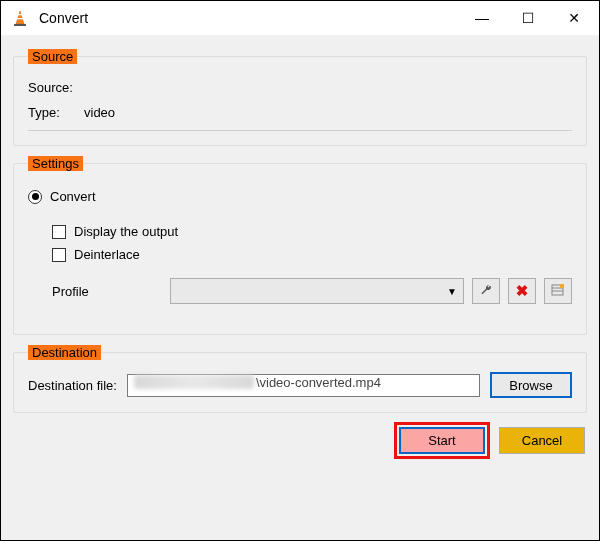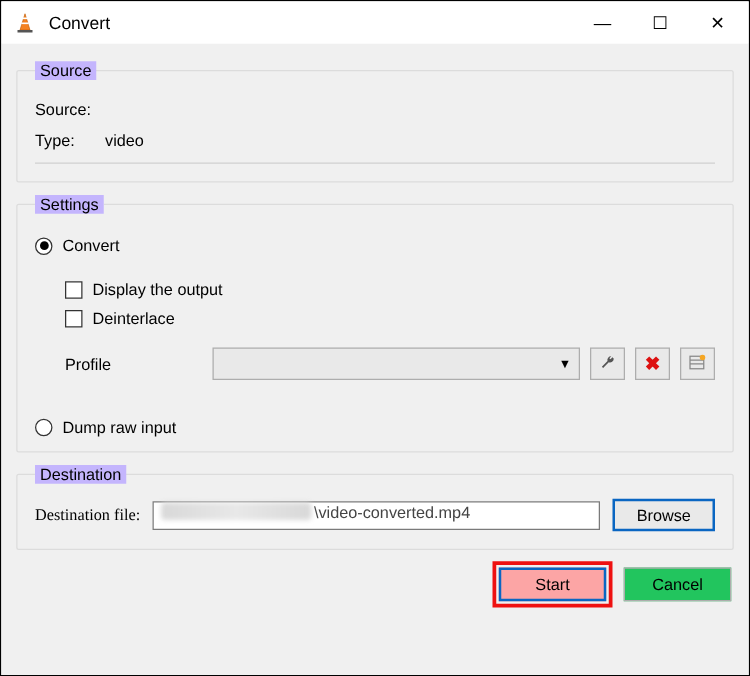--- a/index.html
+++ b/index.html
@@ -36,21 +36,21 @@
     border: 1px solid #dcdcdc;
     border-radius: 2px;
     margin: 8px 0 10px 0;
     padding: 12px 14px 14px 14px;
     position: relative;
   }
   fieldset.group > legend {
     font-size: 13px;
     color: #000;
     padding: 0 4px;
-    background: #c4b5fd;
+    background: #f97316;
     margin-top: 48px;
   }
   .row { display: flex; align-items: center; margin: 4px 0; }
   .label { color: #000; }
   .source-input, .dest-input {
     flex: 1;
     height: 23px;
     border: 1px solid #7a7a7a;
     background: #fff;
     padding: 0 6px;
@@ -92,28 +92,28 @@
     flex: 1; height: 26px; border: 1px solid #adadad; background: #e9e9e9;
     display: flex; align-items: center; justify-content: flex-end; padding: 0 6px;
   }
   .combo .arrow { font-size: 10px; }
   .tool-btn {
     width: 28px; height: 26px; border: 1px solid #adadad; background: #e9e9e9;
     display: flex; align-items: center; justify-content: center;
   }
   .tool-btn.delete { color: #d11; font-weight: bold; font-size: 15px; }
   .dest-row { display: flex; align-items: center; gap: 10px; }
-  .dest-label { white-space: nowrap; font-family: Liberation Serif, serif; }
+  .dest-label { white-space: nowrap; }
   .browse-btn {
     width: 82px; height: 26px; border: 2px solid #0a66c2; background: #e9e9e9;
     display: flex; align-items: center; justify-content: center;
   }
   .footer { display: flex; justify-content: flex-end; gap: 14px; margin-top: 14px; padding-right: 2px; }
   .btn {
-    width: 86px; height: 27px; border: 1px solid #adadad; background: #22c55e;
+    width: 86px; height: 27px; border: 1px solid #adadad; background: #eab308;
     display: flex; align-items: center; justify-content: center;
   }
   .btn.start {
     border: 2px solid #0a66c2; background: #fca5a5;
     outline: 3px solid #e11; outline-offset: 2px;
   }
   .underline-first::first-letter { text-decoration: underline; }
   .src-val { display: inline-flex; align-items: center; }
 </style>
 </head>
@@ -191,24 +191,20 @@
               <line x1="1" y1="5" x2="12" y2="5" stroke="#888"></line>
               <line x1="1" y1="8" x2="12" y2="8" stroke="#888"></line>
               <circle cx="11" cy="3" r="2.2" fill="#f5a623"></circle>
             </svg>
         </span>
       </div>
     </div>
 
     <div style="height:14px"></div>
 
-    <div class="radio-wrap">
-      <span class="radio"></span>
-      <span>Dump raw input</span>
-    </div>
   </fieldset>
 
   <fieldset class="group">
     <legend>Destination</legend>
     <div class="dest-row">
       <span class="dest-label">Destination file:</span>
       <div class="dest-input">
         <span class="src-val">
             <span class="blur"></span>
             <span>\video-converted.mp4</span>

